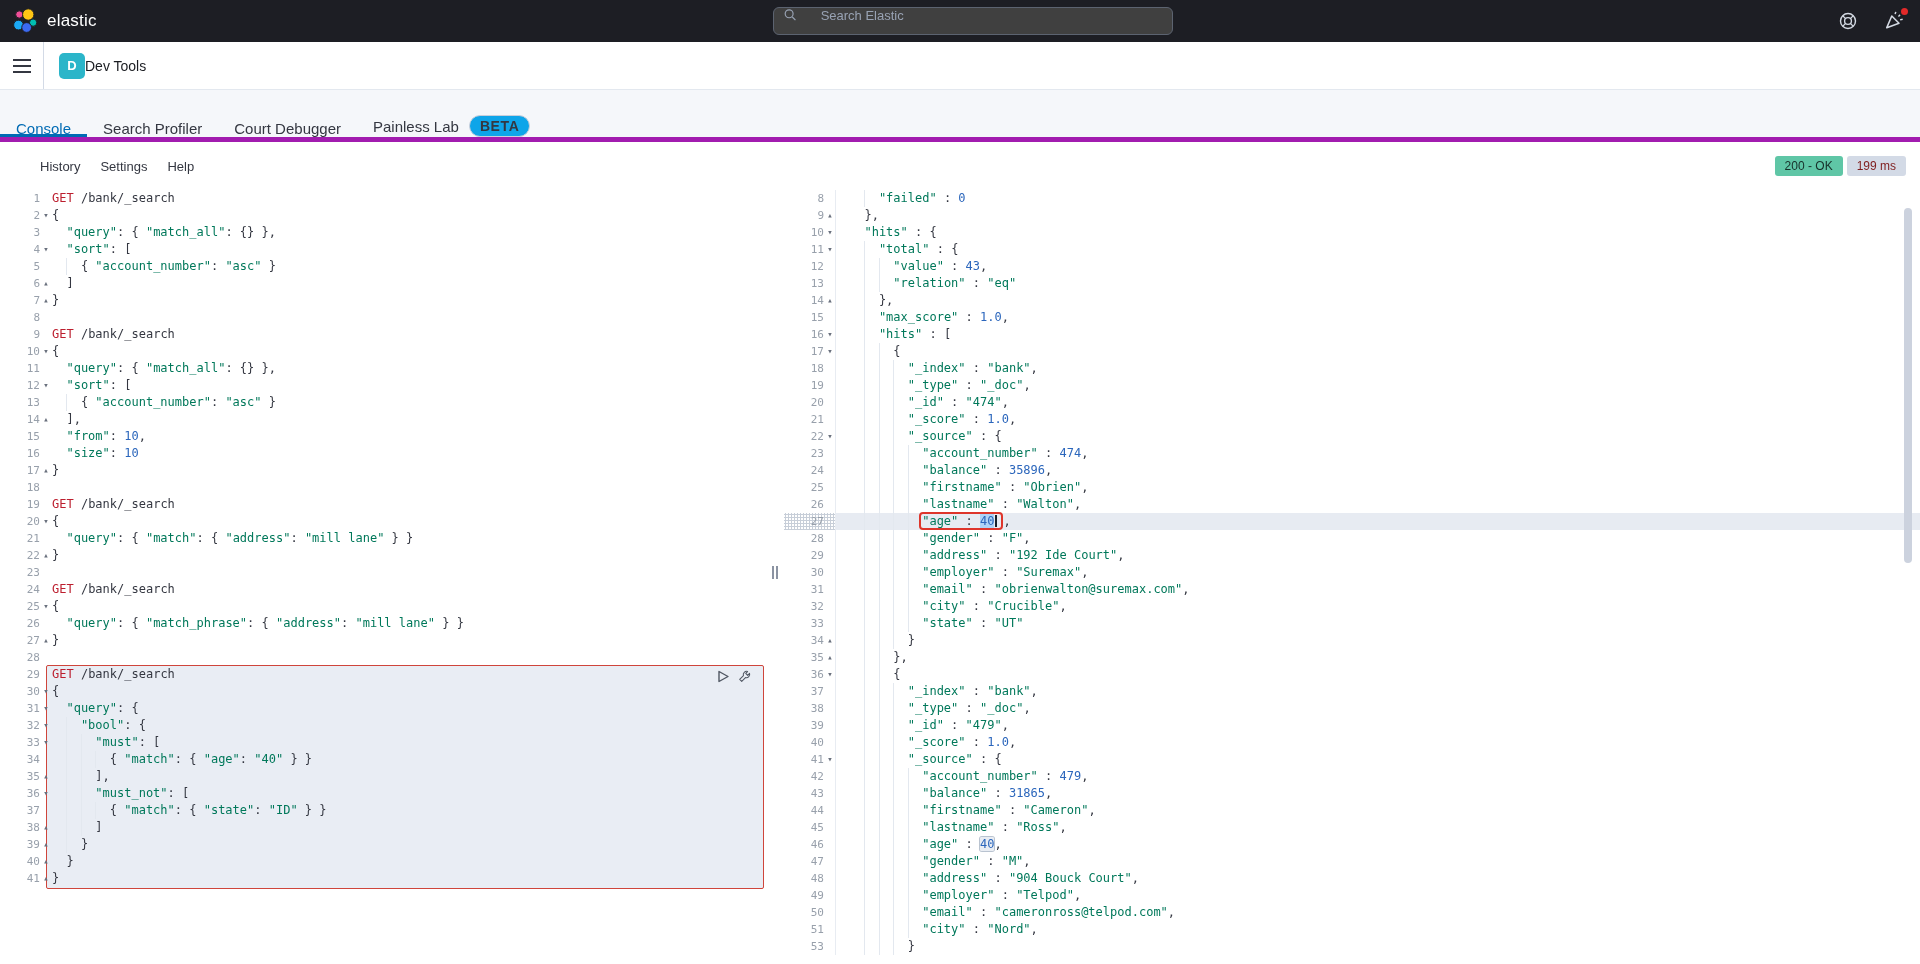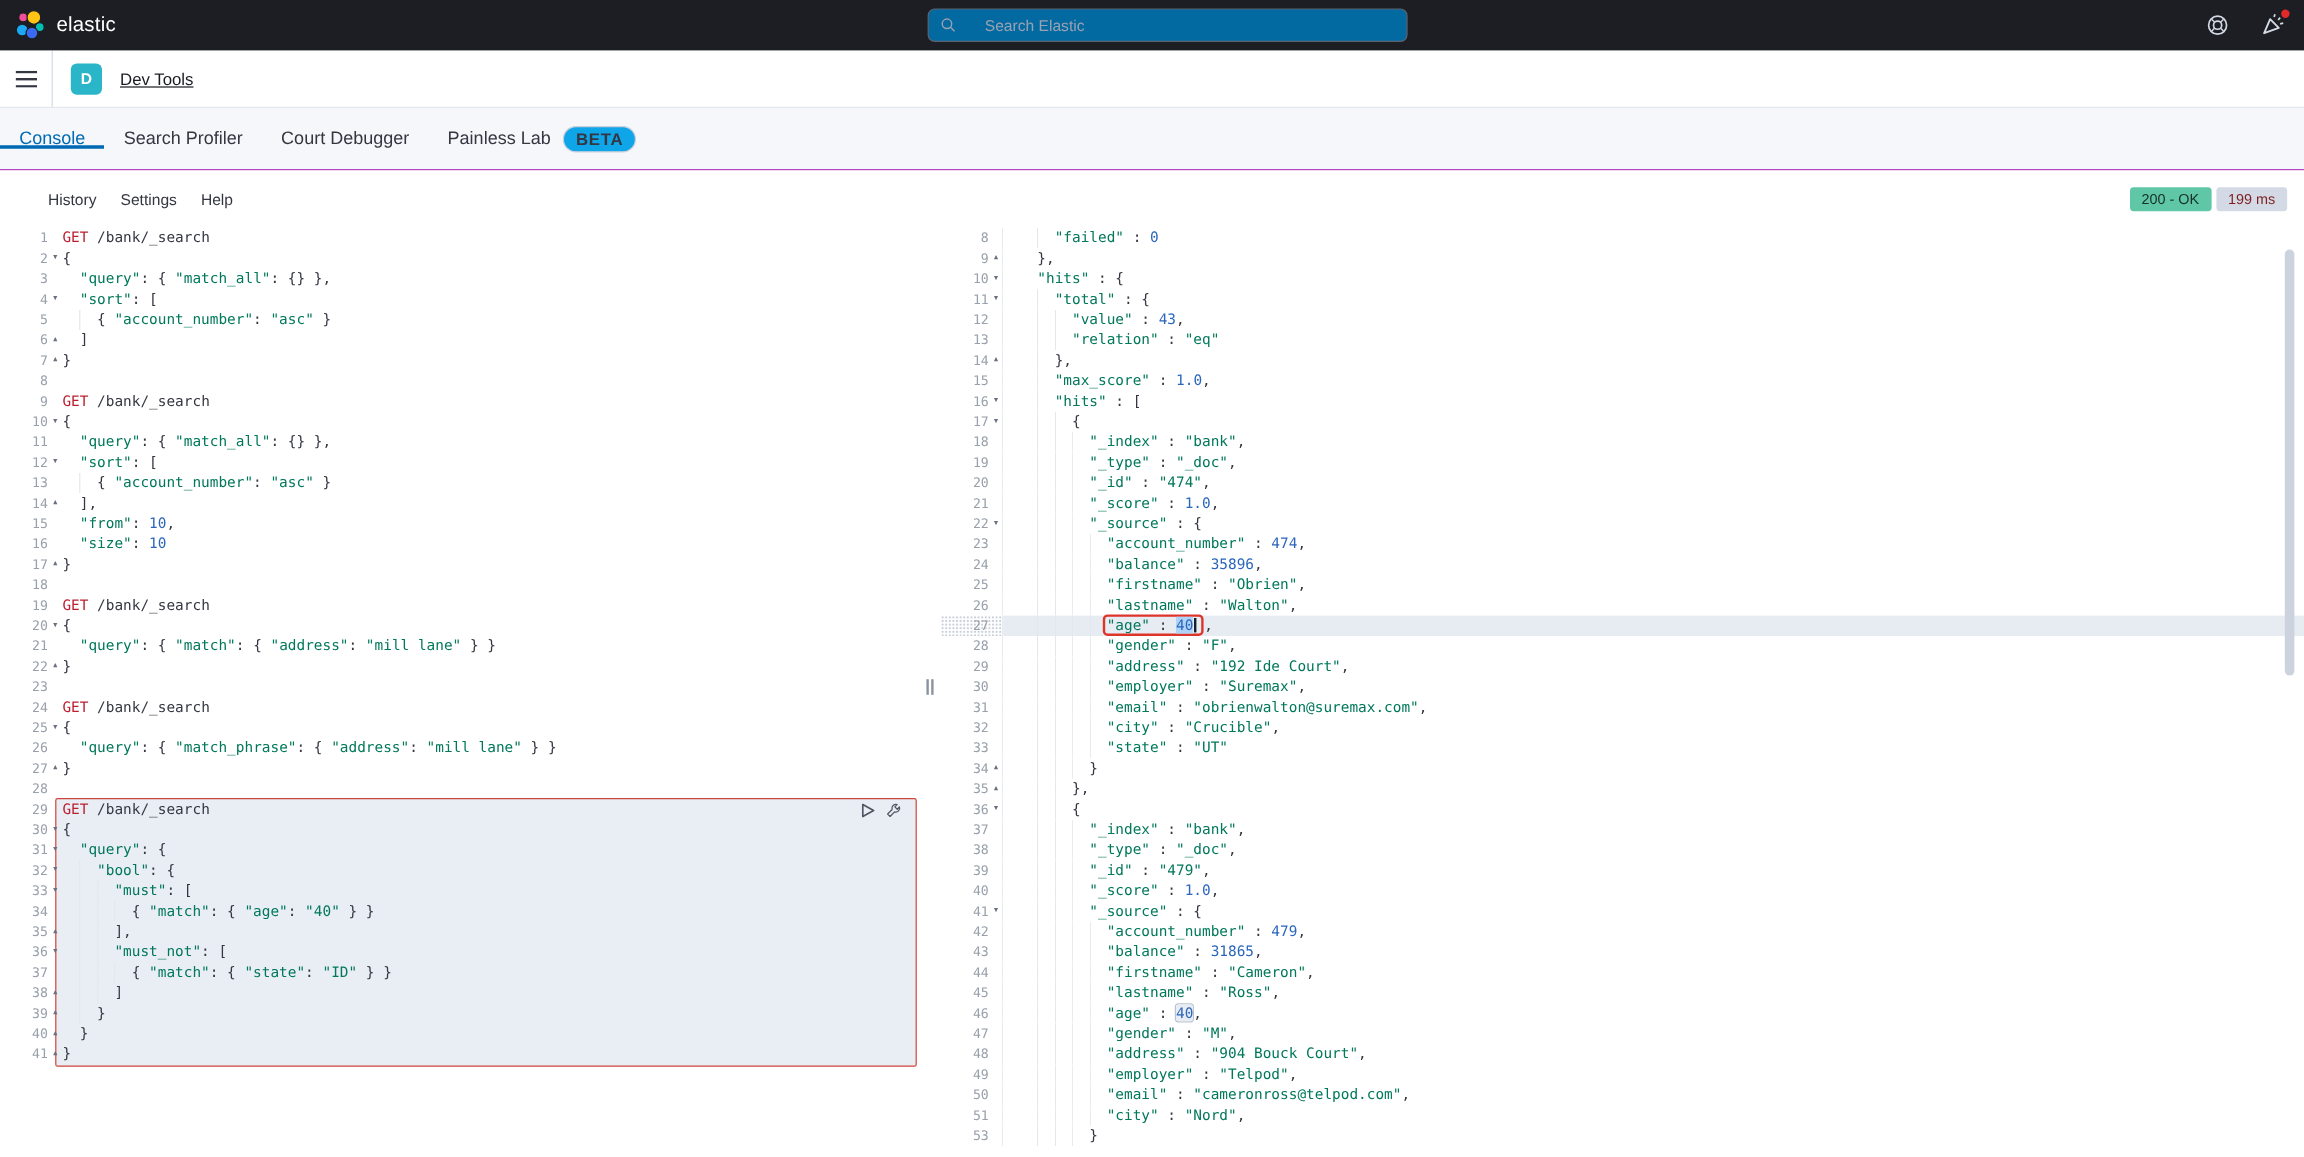--- a/index.html
+++ b/index.html
@@ -4,40 +4,40 @@
 <style>
   * { margin:0; padding:0; box-sizing:border-box; }
   html,body { width:1920px; height:964px; overflow:hidden; background:#fff;
     font-family:"Liberation Sans", sans-serif; color:#343741; }
 
   
   .hdr { height:42px; background:#1d1e24; display:flex; align-items:center; position:relative; }
   .logo-wrap { display:flex; align-items:center; gap:9px; padding-left:12px; }
   .logo-text { color:#fff; font-size:17px; font-weight:500; letter-spacing:.2px; }
   .search-box { position:absolute; left:773px; top:7px; width:400px; height:28px;
-    background:#0369a1; border:1px solid #5c6370; border-radius:6px;
-    display:flex; align-items:center; padding:0 10px;gap:16px; }
+    background:#404040; border:1px solid #5c6370; border-radius:6px;
+    display:flex; align-items:flex-start; padding:0 10px;gap:16px; }
   .search-box input { background:transparent; border:none; outline:none; color:#c6ccd6;
     font-size:13px; margin-left:8px; width:100%; font-family:"Liberation Sans",sans-serif; }
   .search-box input::placeholder { color:#98a2b3; }
   .hdr-right { position:absolute; right:16px; top:0; height:42px; display:flex; align-items:center; gap:26px; }
   .hdr-icon { position:relative; width:20px; height:20px; cursor:pointer; }
   .dot { position:absolute; top:-5px; right:-6px; width:11px; height:11px; border-radius:50%;
     background:#e32929; border:2px solid #1d1e24; }
 
   
   .crumb { height:48px; background:#fff; border-bottom:1px solid #e3e8ef; display:flex; align-items:center; }
   .burger { width:44px; height:100%; display:flex; align-items:center; justify-content:center;
     border-right:1px solid #d3dae6; cursor:pointer; }
   .space-tile { width:26px; height:26px; margin-left:15px; border-radius:5px; background:var(--space_avatar);
     color:#fff; font-size:13px; font-weight:bold; display:flex; align-items:center; justify-content:center; cursor:pointer; }
-  .crumb-title { margin-left:15px; font-size:14px; color:#1a1c21;text-decoration:underline; }
-
-  
-  .tabsbar { height:52px; background:#f5f7fa; border-bottom:1px solid #a21caf; display:flex; align-items:center; }
+  .crumb-title { font-size:14px; color:#1a1c21; }
+
+  
+  .tabsbar { height:52px; background:#f5f7fa; border-bottom:5px solid #a21caf; display:flex; align-items:flex-end; }
   .tab { padding:0 16px; display:flex; align-items:center; font-size:15px; color:#343741; cursor:pointer; }
   .tab.on { color:var(--active_tab); box-shadow:inset 0 -3px 0 var(--active_tab); }
   .beta { margin-left:10px; border:1px solid #c9cfdb; border-radius:12px; padding:2px 10px;
     font-size:14px; font-weight:bold; letter-spacing:.6px; color:#343741; background:#0ea5e9; }
 
   
   .toolbar { height:48px; background:#fff; display:flex; align-items:center;padding-left:24px; }
   .menu { margin-left:20px; font-size:13px; color:#343741; cursor:pointer; }
   .menu:first-child { margin-left:16px; }
   .toolbar-right { margin-left:auto; display:flex; gap:4px; padding-right:14px; }

